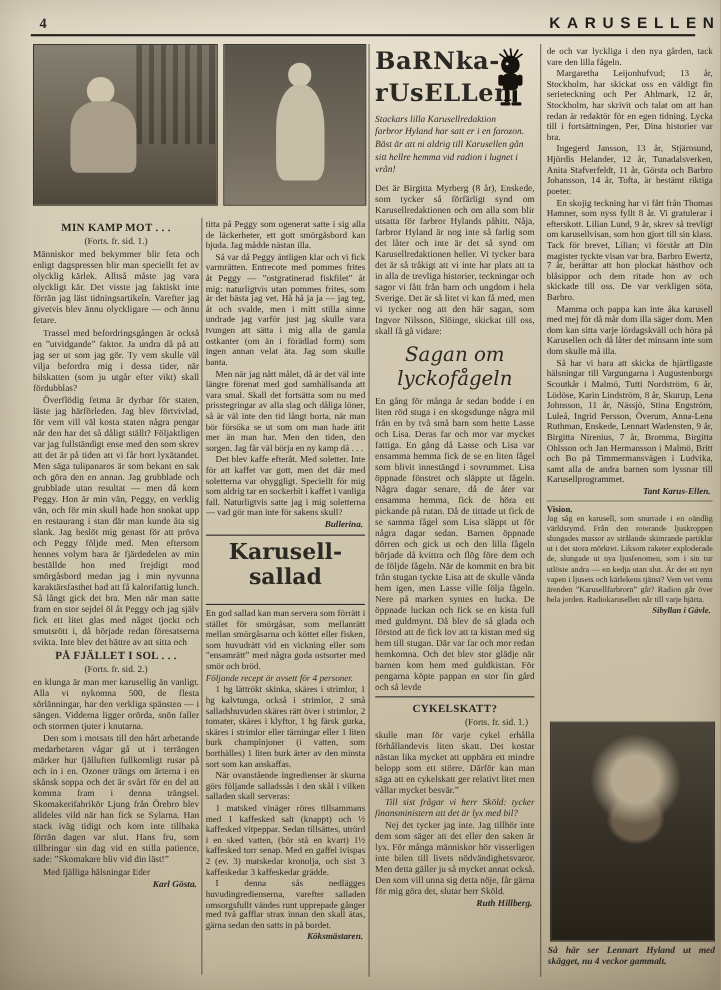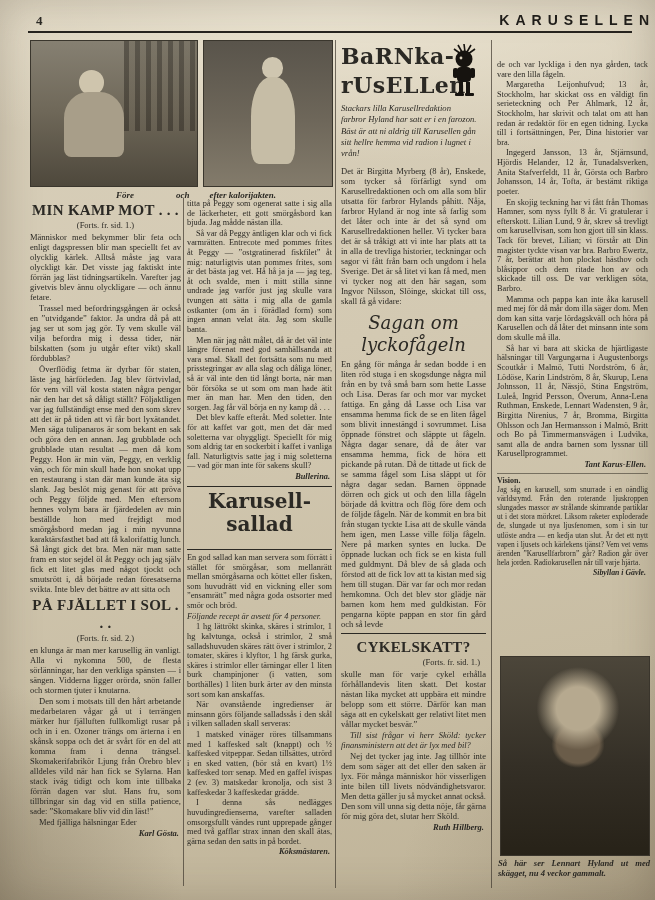--- a/index.html
+++ b/index.html
@@ -25,24 +25,24 @@
   .face1{position:absolute;left:29%;top:20%;width:15%;height:17%;background:#cfc5ad;border-radius:50%;}
   .body1{position:absolute;left:20%;top:35%;width:36%;height:45%;background:#a89e89;border-radius:40% 40% 12% 12%;}
   .face2{position:absolute;left:45%;top:11%;width:17%;height:15%;background:#cfc6b0;border-radius:50%;}
   .dress{position:absolute;left:37%;top:25%;width:34%;height:60%;background:#c6bda6;border-radius:45% 45% 18% 18%;}
   .caption-row{position:absolute;left:30px;top:190px;width:303px;font-style:italic;font-weight:bold;font-size:9px;display:flex;}
   .cap1{margin-left:86px;} .cap2{margin-left:42px;} .cap3{margin-left:20px;}
   .col{position:absolute;text-align:justify;font-size:8.5px;line-height:1.18;}
   .col1{left:30px;top:199px;width:151px;height:695px;overflow:hidden;}
   .col2{left:187px;top:199px;width:145px;height:680px;overflow:hidden;font-size:8.3px;line-height:1.16;}
   .col3{left:341px;top:42px;width:145px;height:850px;overflow:hidden;}
-  .col4{left:497px;top:60px;width:151px;height:612px;overflow:hidden;font-size:8.3px;line-height:1.16;}
+  .col4{left:497px;top:42px;width:151px;height:612px;overflow:hidden;font-size:8.3px;line-height:1.16;}
   .p{margin:0 0 1px 0;text-indent:9px;}
   .first{text-indent:0;}
-  .headline{font-weight:bold;text-align:center;font-size:15px;letter-spacing:.3px;margin:3px 0 0;text-indent:0;}
+  .headline{font-weight:bold;text-align:center;font-size:10px;letter-spacing:.3px;margin:3px 0 0;text-indent:0;}
   .contline{text-align:center;font-size:8.5px;margin:0 0 2px;}
   .cont-right{text-align:right;font-size:8.5px;margin:0 6px 2px 0;}
   .sig{text-align:right;font-style:italic;font-weight:bold;margin:1px 2px 3px 0;}
   .closing{margin:1px 0 0;text-indent:9px;}
   .barnka{position:relative;margin-bottom:2px;min-height:78px;}
   .barnka-title{font-size:22px;font-weight:bold;line-height:1.3;letter-spacing:.5px;font-family:"DejaVu Serif",serif;}
   .mascot{position:absolute;right:2px;top:0;}
   .verse{font-style:italic;font-size:8.6px;text-align:left;line-height:1.3;margin:4px 0 7px;}
   .saga-title{font-style:italic;font-size:18px;text-align:center;font-family:"DejaVu Serif",serif;margin:6px 0 4px;}
   .rulesec{border-top:1.5px solid #2b2924;margin-top:4px;padding-top:2px;}
@@ -76,25 +76,20 @@
     <div class="photo photo1">
       <div class="shelf"></div>
       <div class="face1"></div>
       <div class="body1"></div>
     </div>
     <div class="photo photo2">
       <div class="face2"></div>
       <div class="dress"></div>
     </div>
   </div>
-  <div class="caption-row">
-    <span class="cap1">Före</span>
-    <span class="cap2">och</span>
-    <span class="cap3">efter kalorijakten.</span>
-  </div>
 
   <div class="col col1">
     <div>
       <div class="headline">MIN KAMP MOT . . .</div>
       <div class="contline">(Forts. fr. sid. 1.)</div>
       <p class="p first">Människor med bekymmer blir feta och enligt dagspressen blir man speciellt fet av olycklig kärlek. Alltså måste jag vara olyckligt kär. Det visste jag faktiskt inte förrän jag läst tidningsartikeln. Varefter jag givetvis blev ännu olyckligare — och ännu fetare.</p>
       <p class="p">Trassel med befordringsgången är också en ”utvidgande” faktor. Ja undra då på att jag ser ut som jag gör. Ty vem skulle väl vilja befordra mig i dessa tider, när bilskatten (som ju utgår efter vikt) skall fördubblas?</p>
       <p class="p">Överflödig fetma är dyrbar för staten, läste jag härförleden. Jag blev förtvivlad, för vem vill väl kosta staten några pengar när den har det så dåligt ställt? Följaktligen var jag fullständigt ense med den som skrev att det är på tiden att vi får bort lyxätandet. Men säga tulipanaros är som bekant en sak och göra den en annan. Jag grubblade och grubblade utan resultat — men då kom Peggy. Hon är min vän, Peggy, en verklig vän, och för min skull hade hon snokat upp en restaurang i stan där man kunde äta sig slank. Jag beslöt mig genast för att pröva och Peggy följde med. Men eftersom hennes volym bara är fjärdedelen av min beställde hon med frejdigt mod smörgåsbord medan jag i min nyvunna karaktärsfasthet bad att få kalorifattig lunch. Så långt gick det bra. Men när man satte fram en stor sejdel öl åt Peggy och jag själv fick ett litet glas med något tjockt och smutsrött i, då började redan föresatserna svikta. Inte blev det bättre av att sitta och</p>
     </div>
     <div>
@@ -111,21 +106,21 @@
     <p class="p first">titta på Peggy som ogenerat satte i sig alla de läckerheter, ett gott smörgåsbord kan bjuda. Jag mådde nästan illa.</p>
     <p class="p">Så var då Peggy äntligen klar och vi fick varmrätten. Entrecote med pommes frites åt Peggy — ”ostgratinerad fiskfilet” åt mig: naturligtvis utan pommes frites, som är det bästa jag vet. Hå hå ja ja — jag teg, åt och svalde, men i mitt stilla sinne undrade jag varför just jag skulle vara tvungen att sätta i mig alla de gamla ostkanter (om än i förädlad form) som ingen annan velat äta. Jag som skulle banta.</p>
     <p class="p">Men när jag nått målet, då är det väl inte längre förenat med god samhällsanda att vara smal. Skall det fortsätta som nu med prisstegringar av alla slag och dåliga löner, så är väl inte den tid långt borta, när man bör försöka se ut som om man hade ätit mer än man har. Men den tiden, den sorgen. Jag får väl börja en ny kamp då . . .</p>
     <p class="p">Det blev kaffe efteråt. Med soletter. Inte för att kaffet var gott, men det där med soletterna var ohyggligt. Speciellt för mig som aldrig tar en sockerbit i kaffet i vanliga fall. Naturligtvis satte jag i mig soletterna — vad gör man inte för sakens skull?</p>
     <div class="sig">Bullerina.</div>
     <div class="rulesec">
       <div class="sallad-title">Karusell-sallad</div>
       <p class="p first">En god sallad kan man servera som förrätt i stället för smörgåsar, som mellanrätt mellan smörgåsarna och köttet eller fisken, som huvudrätt vid en vickning eller som ”ensamrätt” med några goda ostsorter med smör och bröd.</p>
       <p class="p first italicp">Följande recept är avsett för 4 personer.</p>
       <p class="p">1 hg lättrökt skinka, skäres i strimlor, 1 hg kalvtunga, också i strimlor, 2 små salladshuvuden skäres rätt över i strimlor, 2 tomater, skäres i klyftor, 1 hg färsk gurka, skäres i strimlor eller tärningar eller 1 liten burk champinjoner (i vatten, som borthälles) 1 liten burk ärter av den minsta sort som kan anskaffas.</p>
-      <p class="p">När ovanstående ingredienser är minsann görs följande salladssås i den skål i vilken salladen skall serveras:</p>
+      <p class="p">När ovanstående ingredienser är skurna görs följande salladssås i den skål i vilken salladen skall serveras:</p>
       <p class="p">1 matsked vinäger röres tillsammans med 1 kaffesked salt (knappt) och ½ kaffesked vitpeppar. Sedan tillsättes, utrörd i en sked vatten, (bör stå en kvart) 1½ kaffesked torr senap. Med en gaffel ivispas 2 (ev. 3) matskedar kronolja, och sist 3 kaffeskedar 3 kaffeskedar grädde.</p>
       <p class="p">I denna sås nedlägges huvudingredienserna, varefter salladen omsorgsfullt vändes runt upprepade gånger med två gafflar strax innan den skall ätas, gärna sedan den satts in på bordet.</p>
       <div class="sig">Köksmästaren.</div>
     </div>
   </div>
 
   <div class="col col3">
     <div class="barnka">
       <div class="barnka-title">BaRNka-</div>
       <div class="barnka-title">rUsELLen</div>

